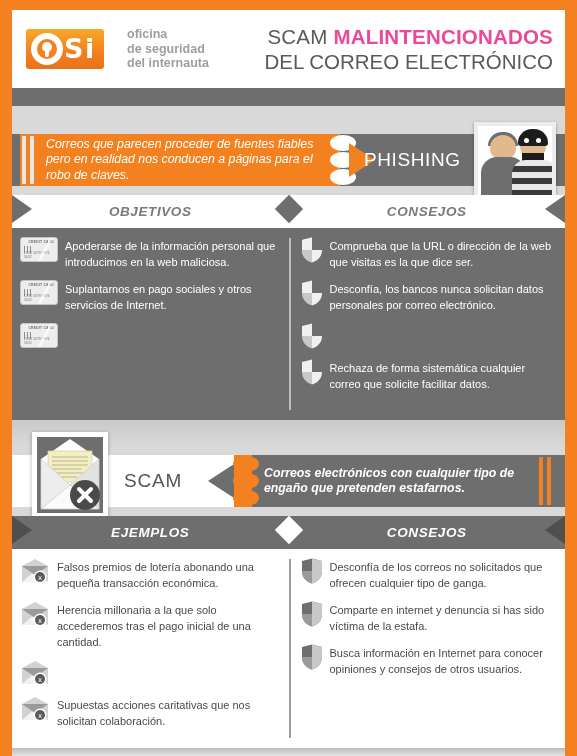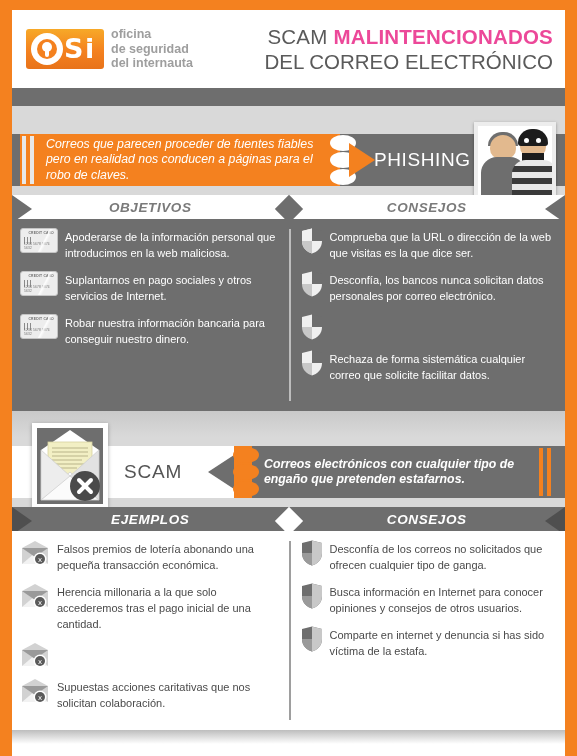--- a/index.html
+++ b/index.html
@@ -63,20 +63,21 @@
     font-family: "DejaVu Sans", sans-serif; line-height: 28px;
   }
   .logo-mark .osi-i {
     position: absolute; left: 59px; top: 6px;
     font-size: 27px; font-weight: bold; color: #ffffff;
     font-family: "DejaVu Sans", sans-serif; line-height: 28px;
   }
   .logo-text {
     color: #9E9E9E; font-size: 12.5px; line-height: 14.5px;
     font-weight: bold;
+    margin-left: 16px;
   }
   .title-block {
     margin-left: auto; text-align: right; padding-right: 6px;
   }
   .title-l1 { font-size: 20.5px; color: #5A5A5A; letter-spacing: .2px; line-height: 25px; }
   .title-l1 b { color: #ec4899; font-weight: bold; }
   .title-l2 { font-size: 20.5px; color: #5A5A5A; line-height: 25px; }
 
   
   .gray-strip { height: 18px; background: #6E6E6E; }
@@ -144,21 +145,21 @@
   .th-p2-head { position:absolute; left:42px; top:6px; width:26px; height:25px; border-radius:13px 13px 10px 10px; background:#E2B98E; }
   .th-p2-mask { position:absolute; left:40px; top:3px; width:30px; height:17px; border-radius:14px 14px 3px 3px; background:#1C1C1C; }
   .th-p2-eye  { position:absolute; width:5px; height:5px; border-radius:50%; background:#ffffff; top:12px; }
   .th-p2-neck { position:absolute; left:44px; top:27px; width:22px; height:12px; background:#1C1C1C; }
   .th-p2-body { position:absolute; left:34px; top:34px; width:45px; height:47px;
                 border-radius: 14px 14px 0 0;
                 background: repeating-linear-gradient(180deg,#E8E8E8 0 6px,#3A3A3A 6px 12px); }
 
   
   .labelbar {
-    position: relative; height: 24px; background: #ffffff;
+    position: relative; height: 33px; background: #ffffff;
     display: flex; align-items: center;
   }
   .labelbar .half {
     flex: 1; text-align: center;
     font-style: italic; font-weight: bold; font-size: 13.5px;
     color: #7A7A7A; letter-spacing: .6px;
   }
   .lb-arrow-l {
     position: absolute; left: 0; top: 0;
     width: 0; height: 0;
@@ -295,21 +296,21 @@
           <i></i>
           <i></i>
         </div>
       <div class="ribbon-text">Correos que parecen proceder de fuentes fiables pero en realidad nos conducen a páginas para el robo de claves.</div>
       <div class="scallop">
           <i></i>
           <i></i>
           <i></i>
         </div>
       <div class="arrow-r"></div>
-      <div class="banner-label" style="left:362px;">PHISHING</div>
+      <div class="banner-label" style="left:352px;">PHISHING</div>
       <div class="thief-box">
         <span class="th-p1-hair"></span>
         <span class="th-p1-head"></span>
         <span class="th-p1-body"></span>
         <span class="th-p2-head"></span>
         <span class="th-p2-mask"></span>
         <span class="th-p2-eye" style="left:46px;"></span>
         <span class="th-p2-eye" style="left:58px;"></span>
         <span class="th-p2-neck"></span>
         <span class="th-p2-body"></span>
@@ -346,21 +347,20 @@
           </span>
           <span class="item-text">Suplantarnos en pago sociales y otros servicios de Internet.</span>
         </div>
         <div class="item">
           <span class="cc">
             <span class="cc-t">CREDIT CARD</span>
             <span class="cc-chip"></span>
             <span class="cc-num">1234 5678 9874 5632</span>
             <span class="cc-shine"></span>
           </span>
-          <span class="item-text">Robar nuestra información bancaria para conseguir nuestro dinero.</span>
         </div>
       </div>
 
       <div class="col right">
         <div class="item">
           <span class="shield">
             <svg viewBox="0 0 22 26" width="22" height="26">
               <path d="M11 0.5 L21 3 V13 C21 20 16 24 11 25.5 C6 24 1 20 1 13 V3 Z" fill="#6E6E6E"></path>
               <path d="M11 0.5 L1 3 V13 C1 20 6 24 11 25.5 Z" fill="#F0F0F0"></path>
               <path d="M11 0.5 L21 3 V13 H11 Z" fill="#6E6E6E"></path>
@@ -532,31 +532,31 @@
         </div>
         <div class="item">
           <span class="shield">
             <svg viewBox="0 0 22 26" width="22" height="26">
               <path d="M11 0.5 L21 3 V13 C21 20 16 24 11 25.5 C6 24 1 20 1 13 V3 Z" fill="#6E6E6E"></path>
               <path d="M11 0.5 L21 3 V13 H11 Z" fill="#C8C8C8"></path>
               <path d="M1 13 H11 V25.5 C6 24 1 20 1 13 Z" fill="#9A9A9A"></path>
               <path d="M11 13 H21 C21 20 16 24 11 25.5 Z" fill="#C8C8C8"></path>
             </svg>
           </span>
-          <span class="item-text">Busca información en Internet para conocer opiniones y consejos de otros usuarios.</span>
+          <span class="item-text">Comparte en internet y denuncia si has sido víctima de la estafa.</span>
         </div>
         <div class="item">
           <span class="shield">
             <svg viewBox="0 0 22 26" width="22" height="26">
               <path d="M11 0.5 L21 3 V13 C21 20 16 24 11 25.5 C6 24 1 20 1 13 V3 Z" fill="#6E6E6E"></path>
               <path d="M11 0.5 L21 3 V13 H11 Z" fill="#C8C8C8"></path>
               <path d="M1 13 H11 V25.5 C6 24 1 20 1 13 Z" fill="#9A9A9A"></path>
               <path d="M11 13 H21 C21 20 16 24 11 25.5 Z" fill="#C8C8C8"></path>
             </svg>
           </span>
-          <span class="item-text">Comparte en internet y denuncia si has sido víctima de la estafa.</span>
+          <span class="item-text">Busca información en Internet para conocer opiniones y consejos de otros usuarios.</span>
         </div>
       </div>
     </div>
   </div>
 
   <div class="footer-strip"></div>
 </div>
 
 </body></html>

